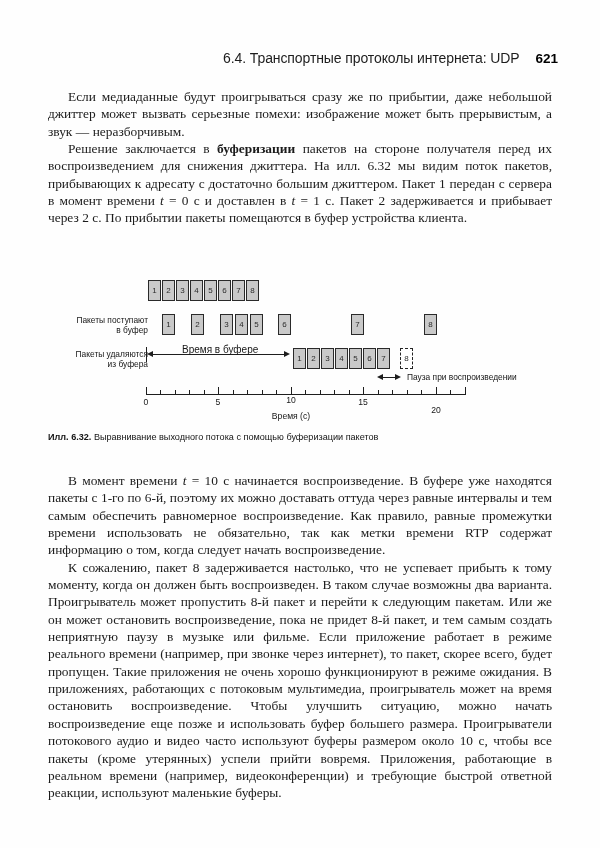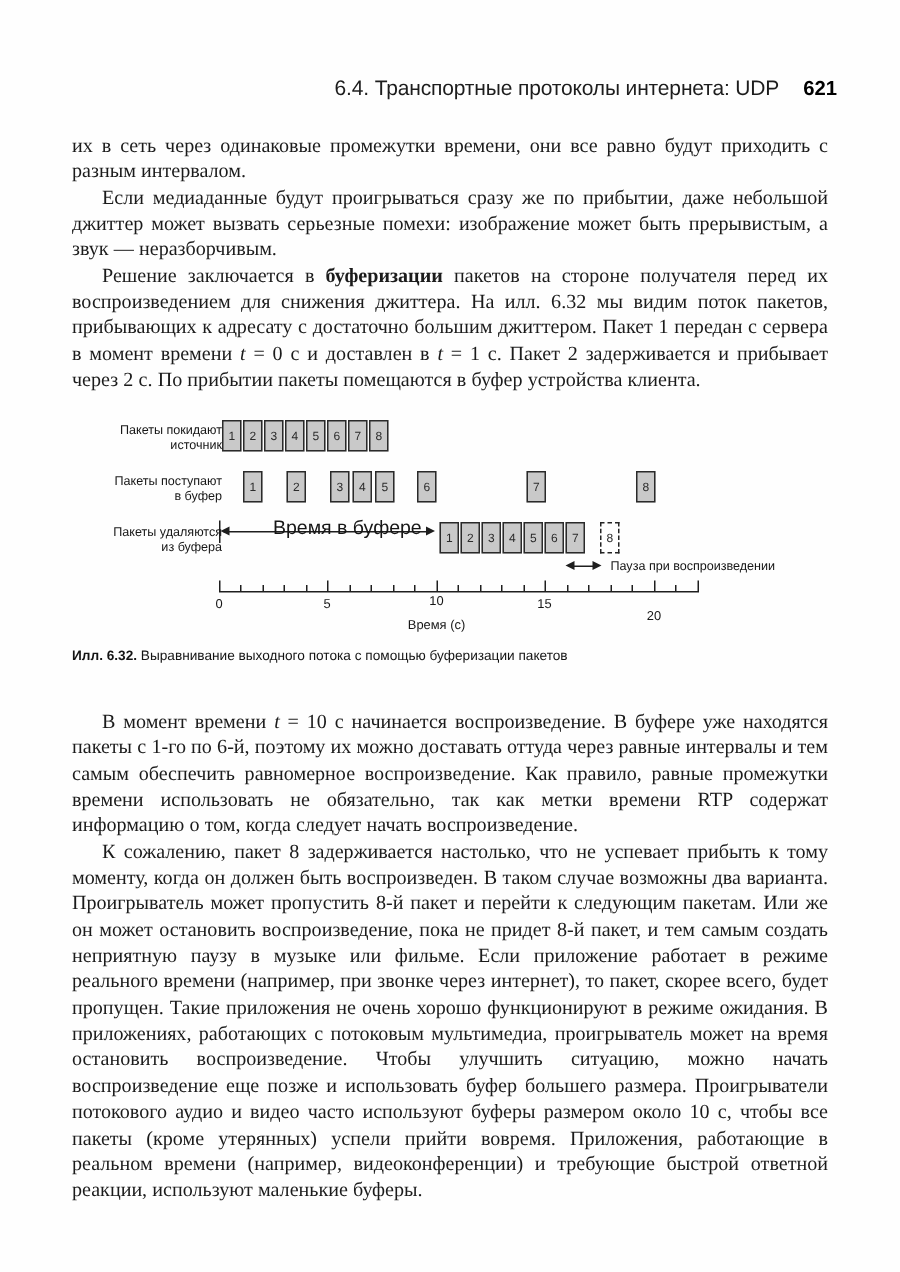--- a/index.html
+++ b/index.html
@@ -135,21 +135,21 @@
     position: absolute;
     width: 0; height: 0;
     border-top: 3.5px solid transparent;
     border-bottom: 3.5px solid transparent;
     border-right: 6px solid #1e1e1e;
     top: 7px;
   }
   .bt-text {
     position: absolute;
     font-family: "Liberation Sans", sans-serif;
-    font-size: 13px;
+    font-size: 10px;
     color: #161616;
     white-space: nowrap;
     top: 0px;
   }
 
   .pause-text {
     position: absolute;
     font-family: "Liberation Sans", sans-serif;
     font-size: 8.4px;
     color: #161616;
@@ -203,31 +203,26 @@
 <body>
 
 <div class="page">
 
   <div class="runhead">
     <span class="runhead-title">6.4. Транспортные протоколы интернета: UDP</span>
     <span class="runhead-page">621</span>
   </div>
 
   <div class="body-col">
-    <p class="bodytext">их в сеть через одинаковые промежутки времени, они все равно будут приходить с разным интервалом.</p>
     <p class="bodytext indent">Если медиаданные будут проигрываться сразу же по прибытии, даже небольшой джиттер может вызвать серьезные помехи: изображение может быть прерывистым, а звук — неразборчивым.</p>
     <p class="bodytext indent"><span>Решение заключается в </span><b class="bold">буферизации</b><span> пакетов на стороне получателя перед их воспроизведением для снижения джиттера. На илл. 6.32 мы видим поток пакетов, прибывающих к адресату с достаточно большим джиттером. Пакет 1 передан с сервера в момент времени </span><i class="ital">t</i><span> = 0 с и доставлен в </span><i class="ital">t</i><span> = 1 с. Пакет 2 задерживается и прибывает через 2 с. По прибытии пакеты помещаются в буфер устройства клиента.</span></p>
   </div>
 
   <div class="figure">
 
-    <div class="fig-label" style="left:0px; top:4px; width:108px;">
-      <div>Пакеты покидают</div>
-      <div>источник</div>
-    </div>
     <div class="fig-label" style="left:0px; top:38px; width:108px;">
       <div>Пакеты поступают</div>
       <div>в буфер</div>
     </div>
     <div class="fig-label" style="left:0px; top:72px; width:108px;">
       <div>Пакеты удаляются</div>
       <div>из буфера</div>
     </div>
 
     <div class="pkt" style="left:108px; top:3px;">1</div>

